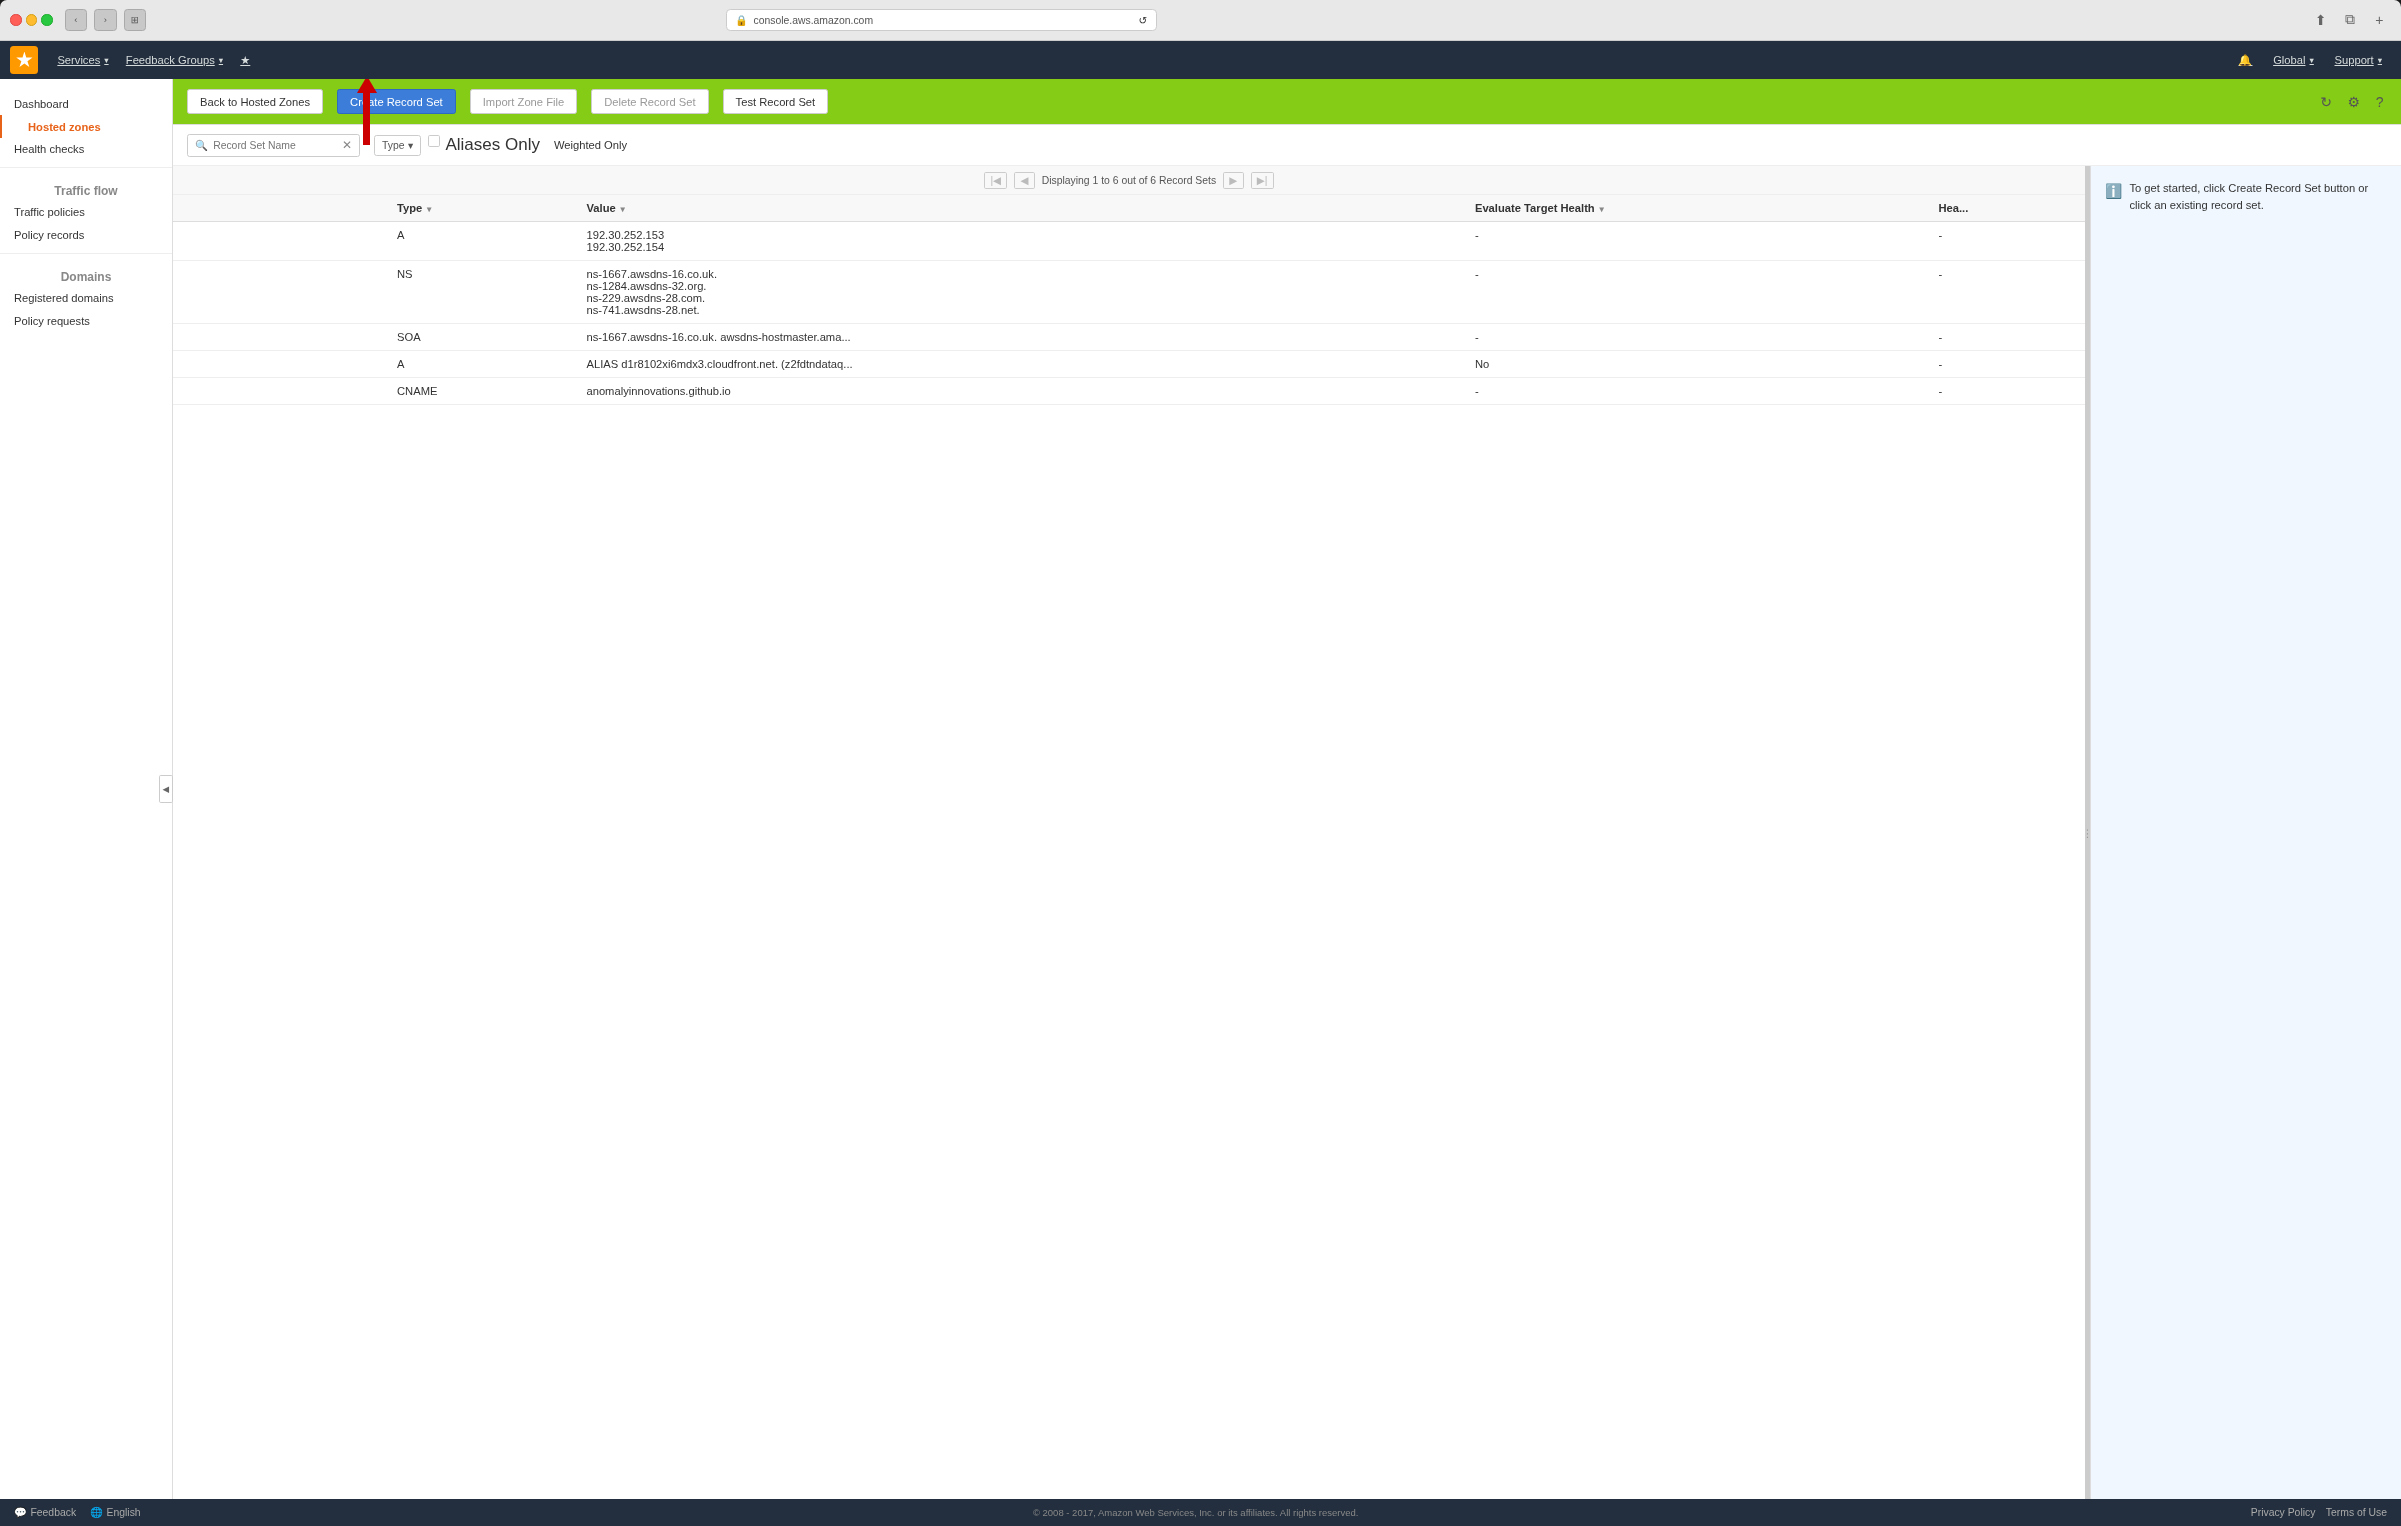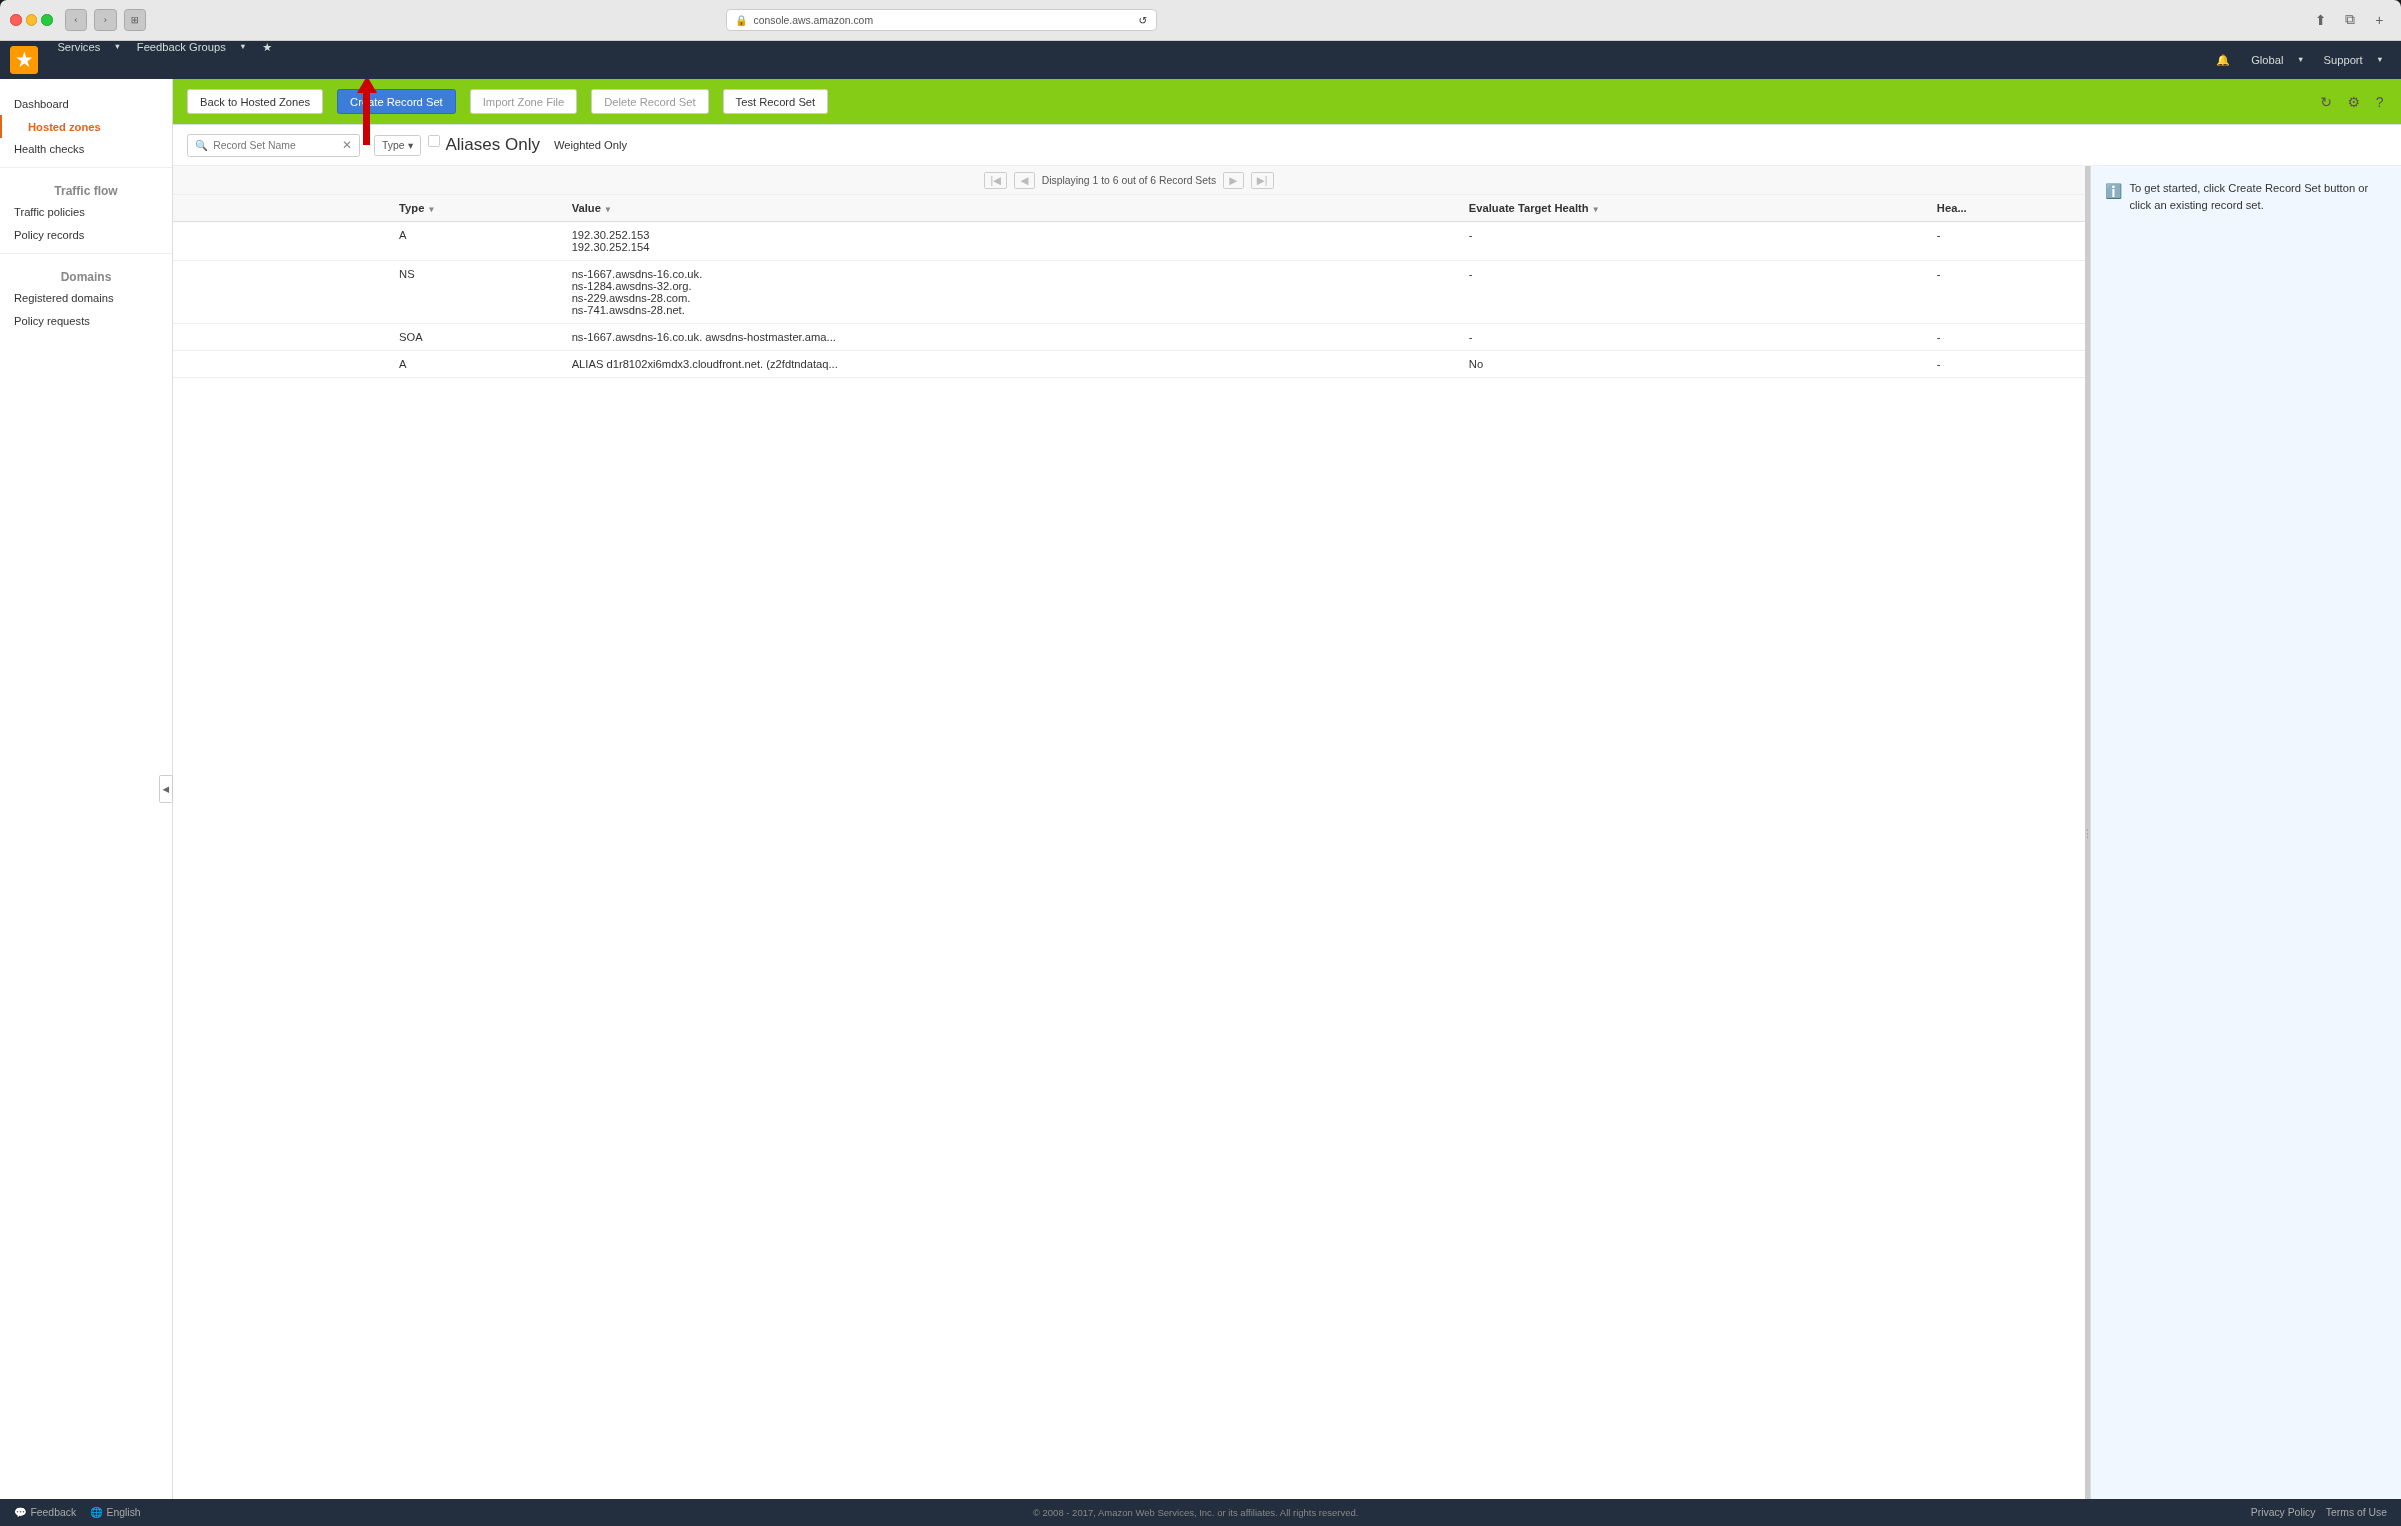--- a/index.html
+++ b/index.html
@@ -96,23 +96,24 @@
       width: 17px; height: 17px;
       background: white;
       clip-path: polygon(50% 0%, 61% 35%, 98% 35%, 68% 57%, 79% 91%, 50% 70%, 21% 91%, 32% 57%, 2% 35%, 39% 35%);
     }
     .aws-nav-item {
       color: #d5dbdb;
       font-size: 11.2px;
       padding: 0 8.6px;
       cursor: pointer;
       display: flex;
-      align-items: flex-start;
-      gap: 15px;
+      align-items: center;
+      gap: 4px;
       height: 100%;
+      text-decoration: underline;
     }
     .aws-nav-right {
       margin-left: auto;
       display: flex;
       align-items: center;
       gap: 3.5px;
     }
     .chevron-down { font-size: 8.6px; }
 
     
@@ -569,20 +570,27 @@
                 <td>-</td>
                 <td>-</td>
               </tr>
               <tr>
                 <td></td>
                 <td>A</td>
                 <td>ALIAS d1r8102xi6mdx3.cloudfront.net. (z2fdtndataq...</td>
                 <td>No</td>
                 <td>-</td>
               </tr>
+              <tr>
+                <td></td>
+                <td>CNAME</td>
+                <td>anomalyinnovations.github.io</td>
+                <td>-</td>
+                <td>-</td>
+              </tr>
             </tbody>
           </table>
         </div>
       </div>
 
       <div class="resize-handle"></div>
 
       <div class="right-panel">
         <div class="right-panel-info">
           <span class="info-icon">ℹ️</span>

